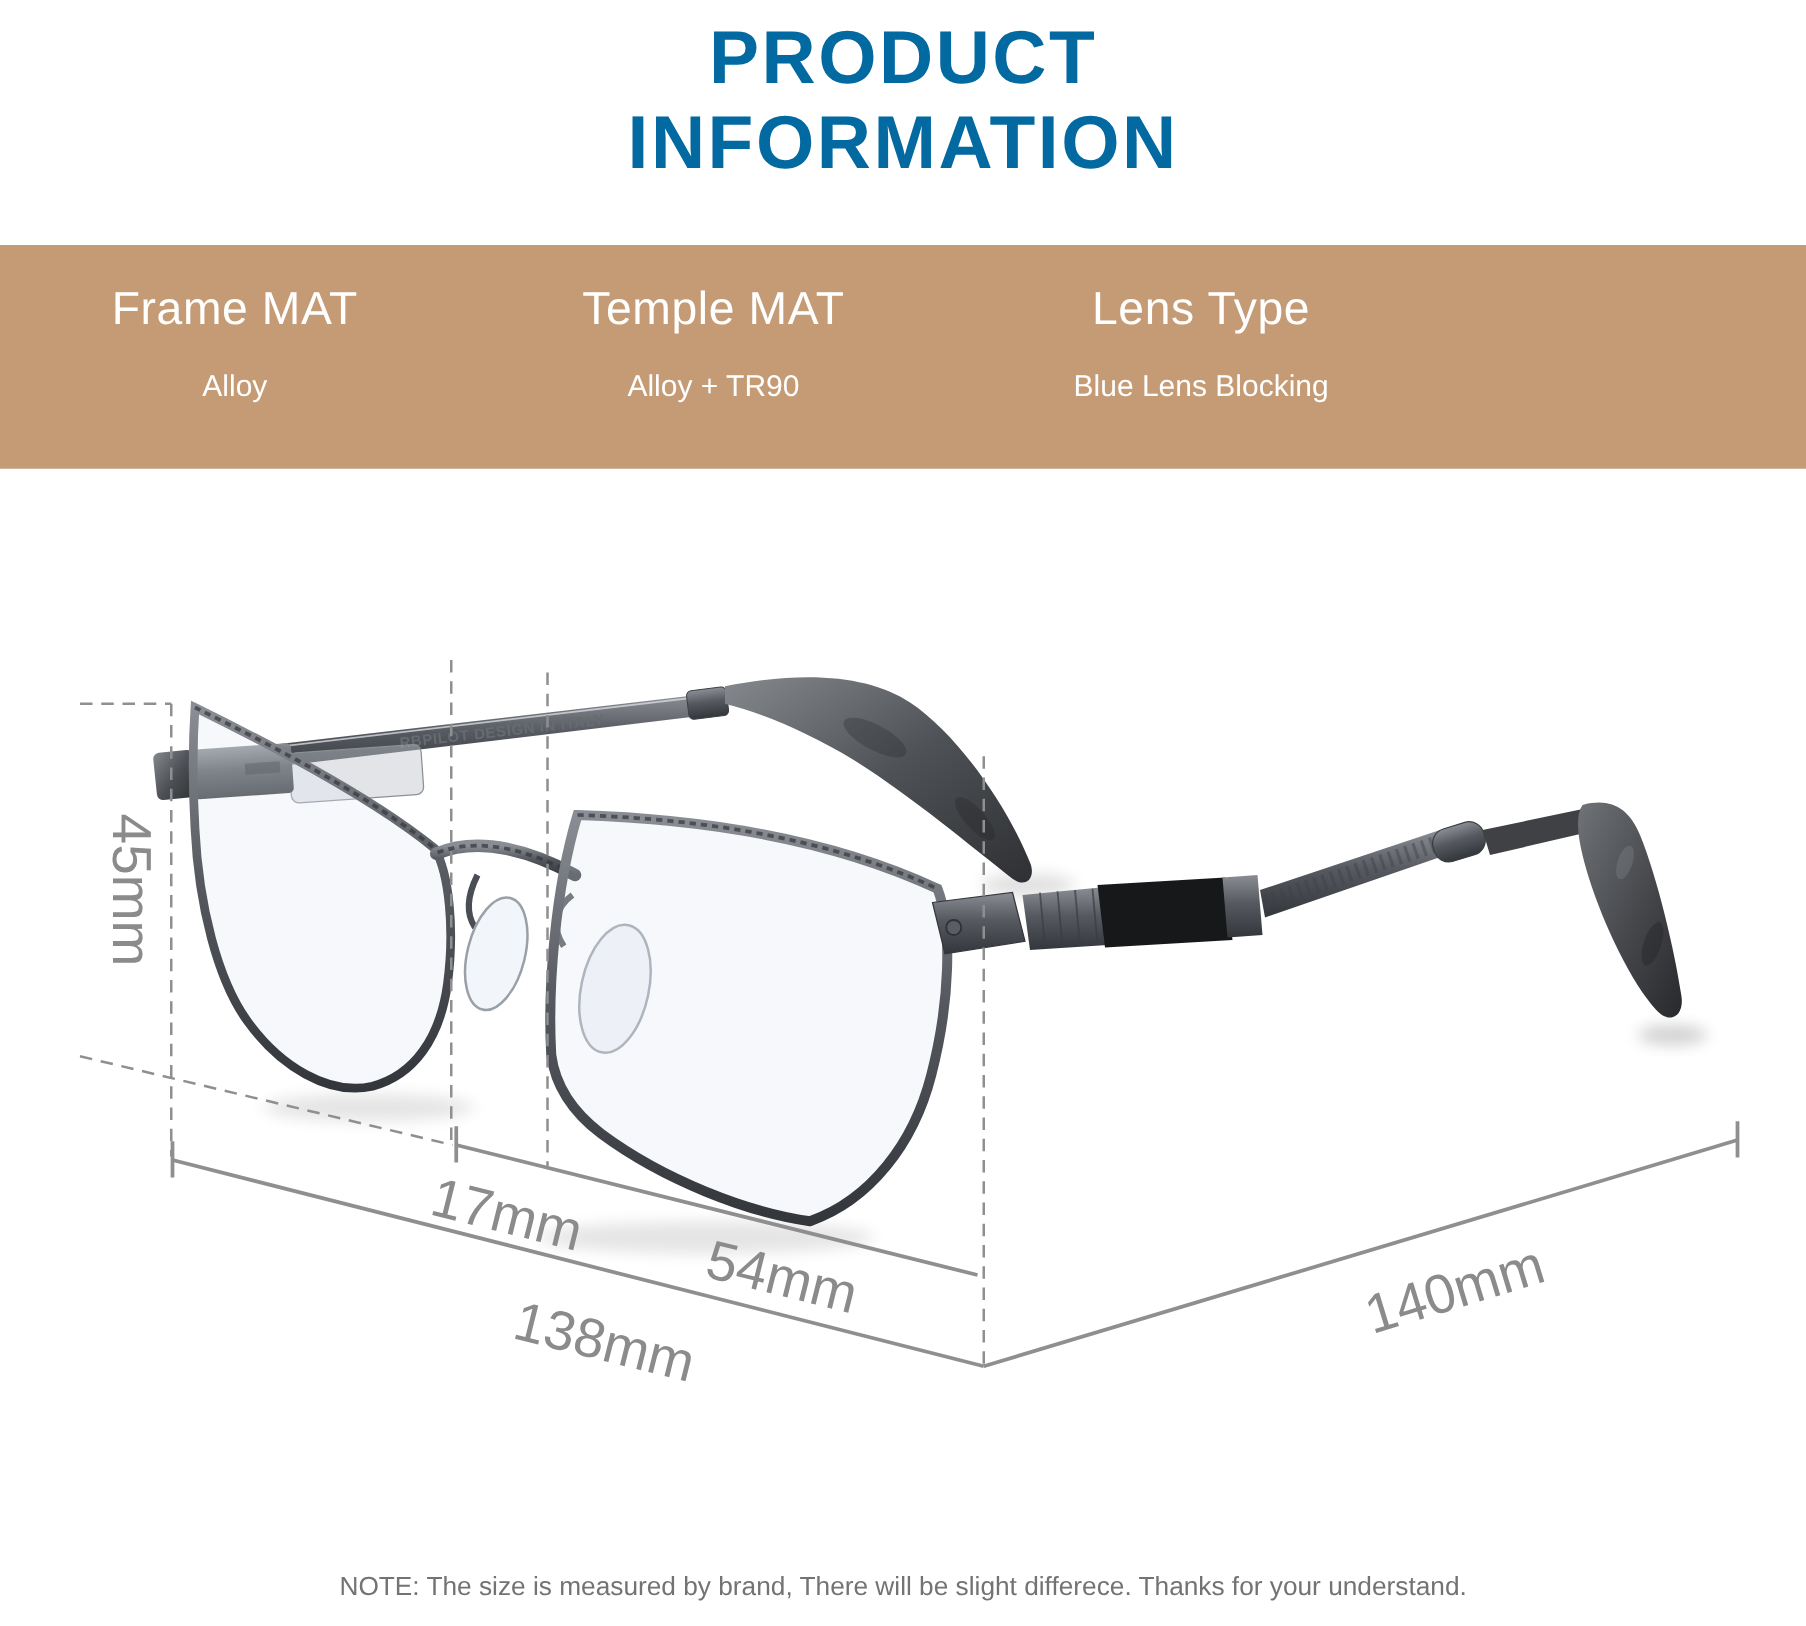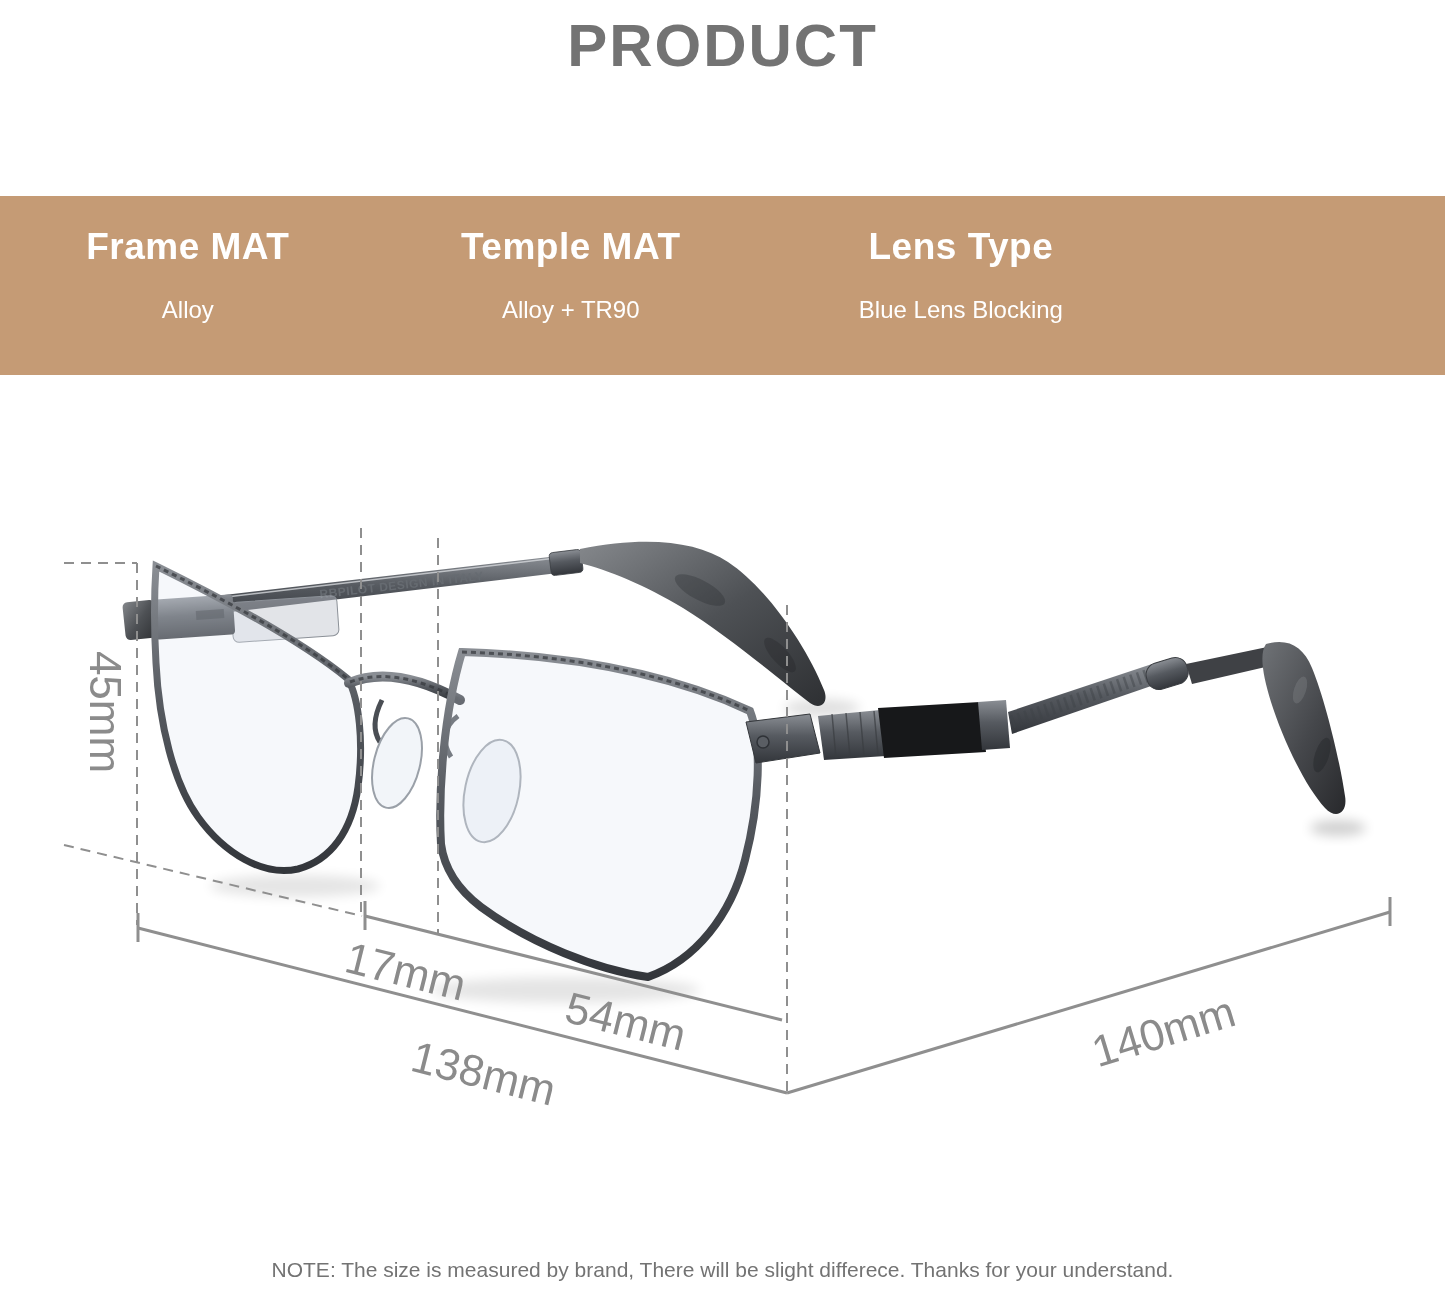--- a/index.html
+++ b/index.html
@@ -2,56 +2,57 @@
 <html><head>
 <meta charset="utf-8">
 <style>
   html,body{margin:0;padding:0;background:#ffffff;}
   body{
     width:1445px;height:1301px;position:relative;overflow:hidden;
     font-family:"Liberation Sans", sans-serif;
   }
   .title{
     position:absolute;top:12px;left:0;width:100%;
-    text-align:center;font-weight:bold;color:#737373;
+    text-align:center;font-weight:bold;color:#0369a1;
     font-size:60px;line-height:68px;letter-spacing:2px;
   }
   .banner{
     position:absolute;top:196px;left:0;width:100%;height:179px;
     display:flex;box-sizing:border-box;
   }
   .banner .cell{
     display:flex;flex-direction:column;align-items:center;justify-content:flex-start;
     padding-top:30px;box-sizing:border-box;color:#ffffff;
   }
   .cell.c0{width:26%;}
   .cell.c1{width:27%;}
   .cell.c2{width:27%;}
   .cell.c3{width:20%;padding-right:4.5%;}
-  .cell .hdr{font-size:37px;font-weight:bold;letter-spacing:0.5px;}
+  .cell .hdr{font-size:37px;font-weight:normal;letter-spacing:0.5px;}
   .cell .val{font-size:24px;margin-top:28px;}
   svg.diagram{position:absolute;left:0;top:0;width:1445px;height:1301px;}
   .dim-label{
     font-family:"Liberation Sans", sans-serif;
     font-size:44px;fill:#8b8b8b;
   }
   .engrave{
     font-family:"Liberation Sans", sans-serif;
     font-size:12px;fill:#666b71;letter-spacing:0.5px;font-weight:bold;
   }
   .note{
     position:absolute;top:1258px;left:0;width:100%;
     text-align:center;color:#737373;font-size:21px;
   }
 </style>
 </head>
 <body>
 
 <div class="title">
   <div>PRODUCT</div>
+  <div>INFORMATION</div>
 </div>
 
 <div class="banner" style="background-color: rgb(197, 155, 117);">
   <div class="cell c0">
     <div class="hdr">Frame MAT</div>
     <div class="val">Alloy</div>
   </div>
   <div class="cell c1">
     <div class="hdr">Temple MAT</div>
     <div class="val">Alloy + TR90</div>

